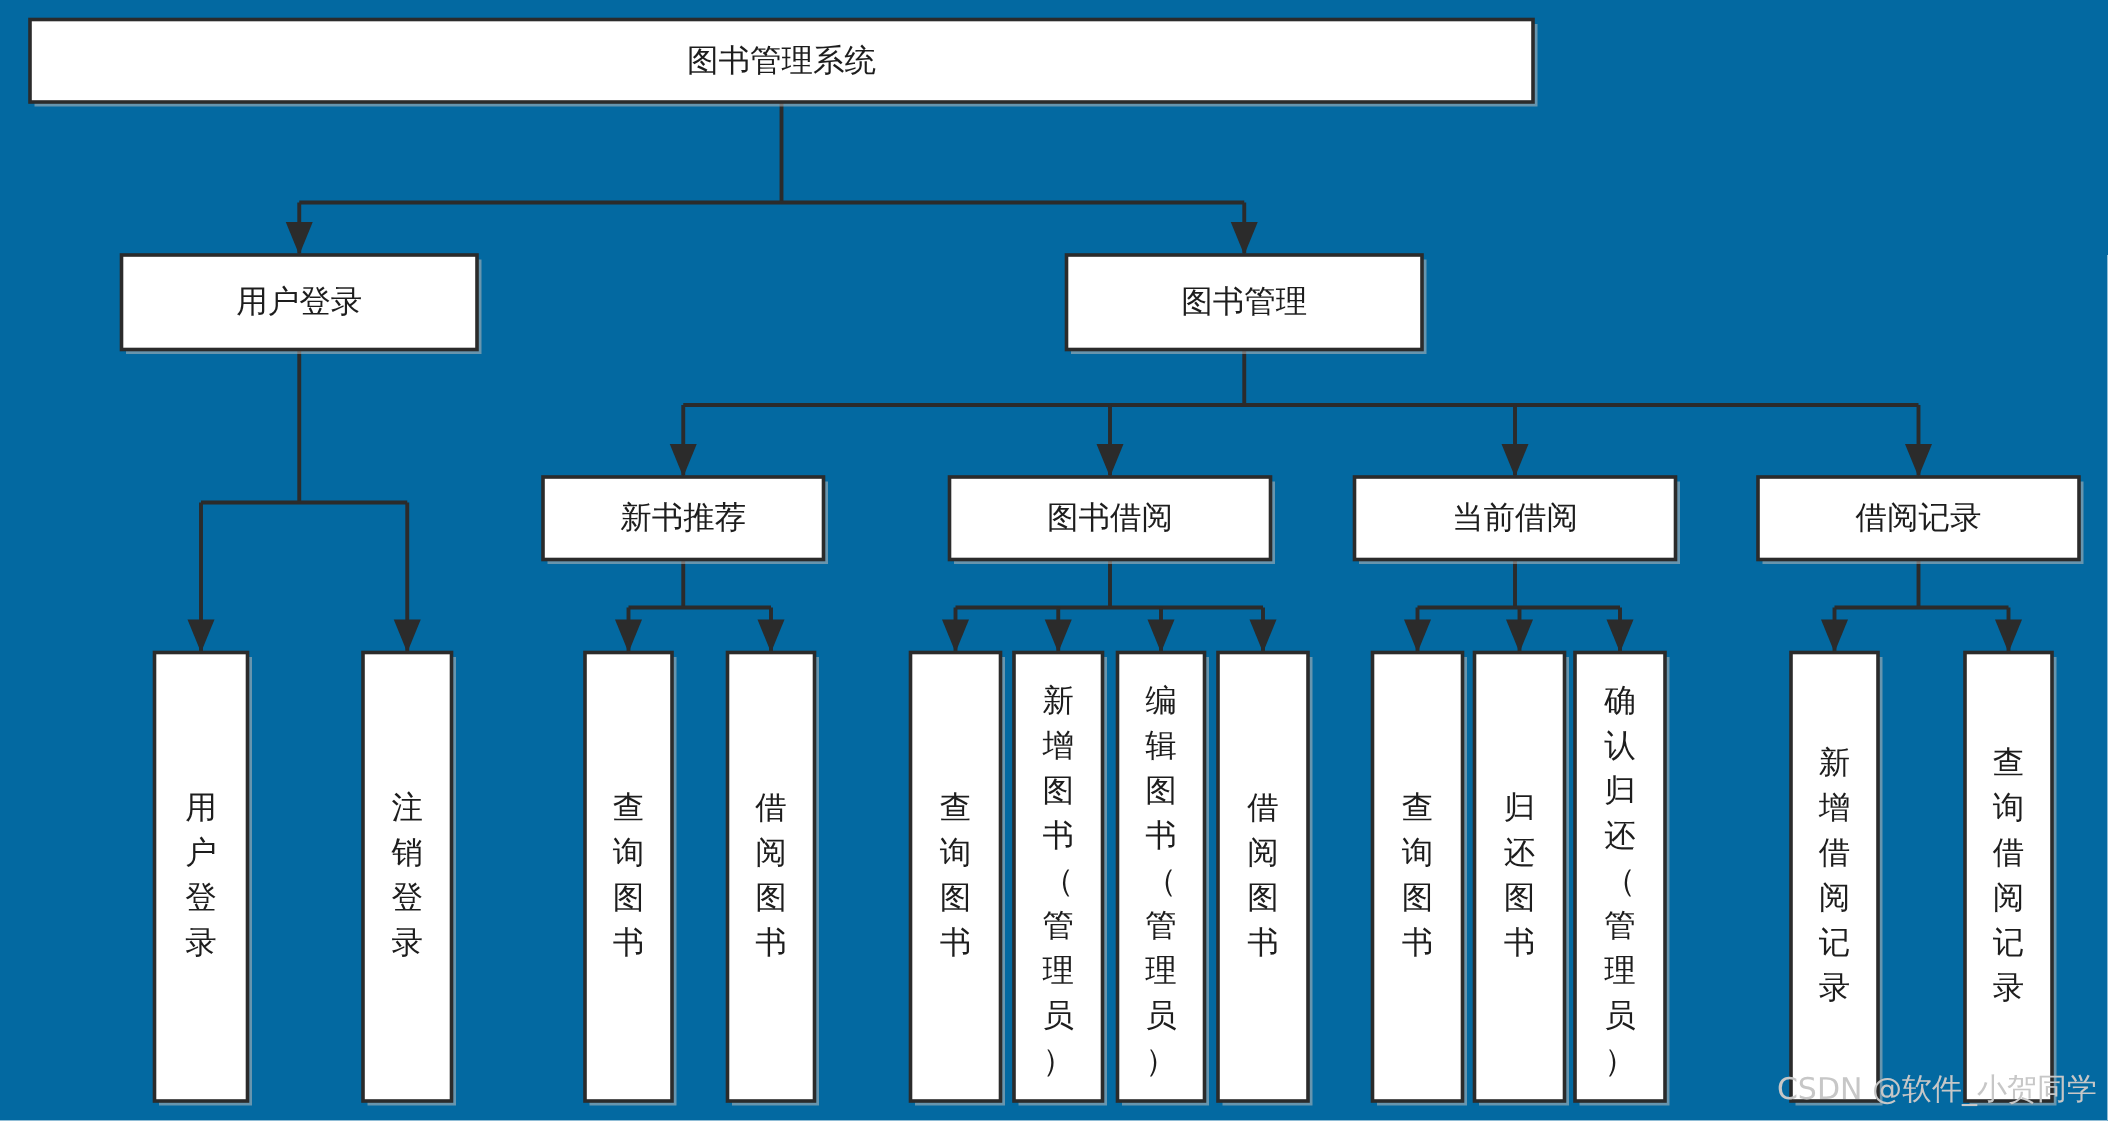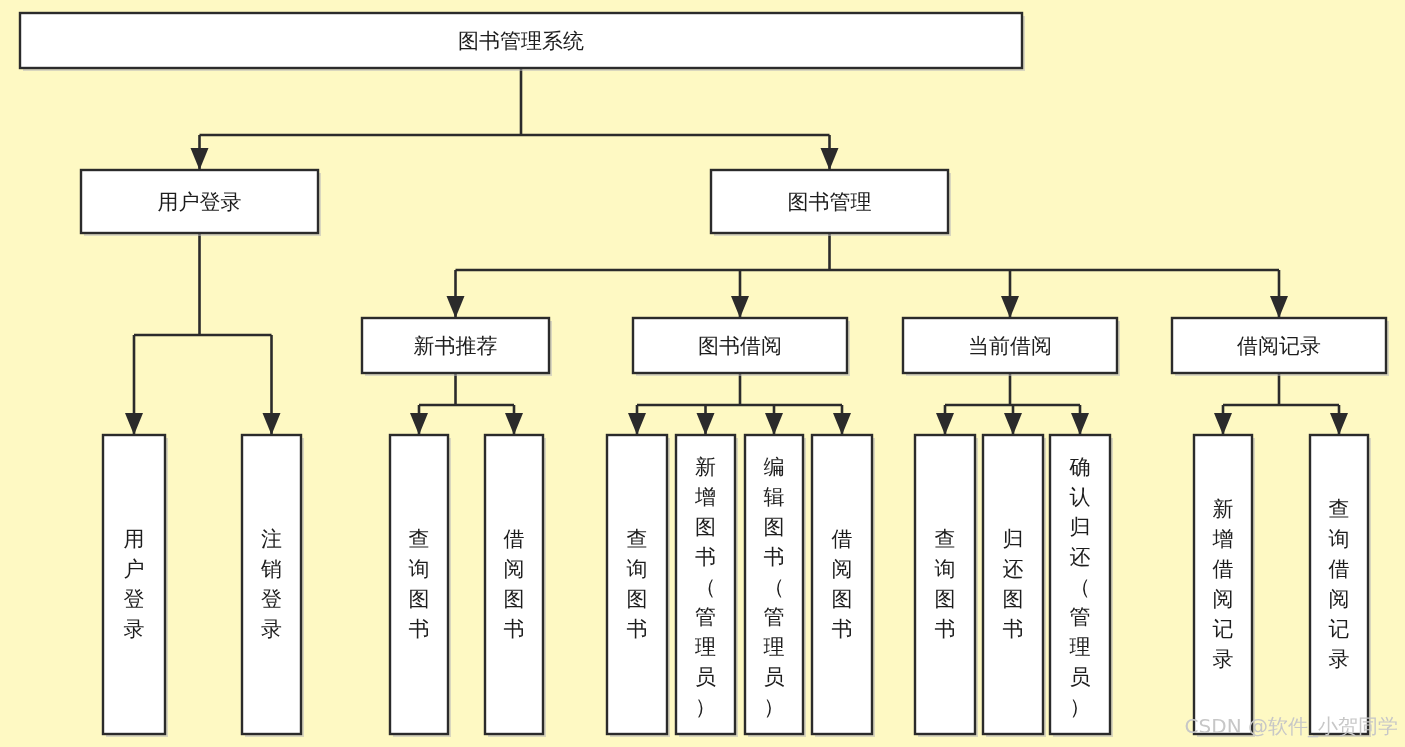--- a/index.html
+++ b/index.html
@@ -11,21 +11,21 @@
   body {
     width: 1405px;
     height: 747px;
     overflow: hidden;
     font-family: "DejaVu Sans", "Liberation Sans", sans-serif;
   }
   #diagram-root {
     position: relative;
     width: 1405px;
     height: 747px;
-    background: #fef9c3;
+    background: #0369a1;
   }
   svg#tree-svg {
     position: absolute;
     top: 0;
     left: 0;
     width: 1405px;
     height: 747px;
     display: block;
   }
   .node-box {

